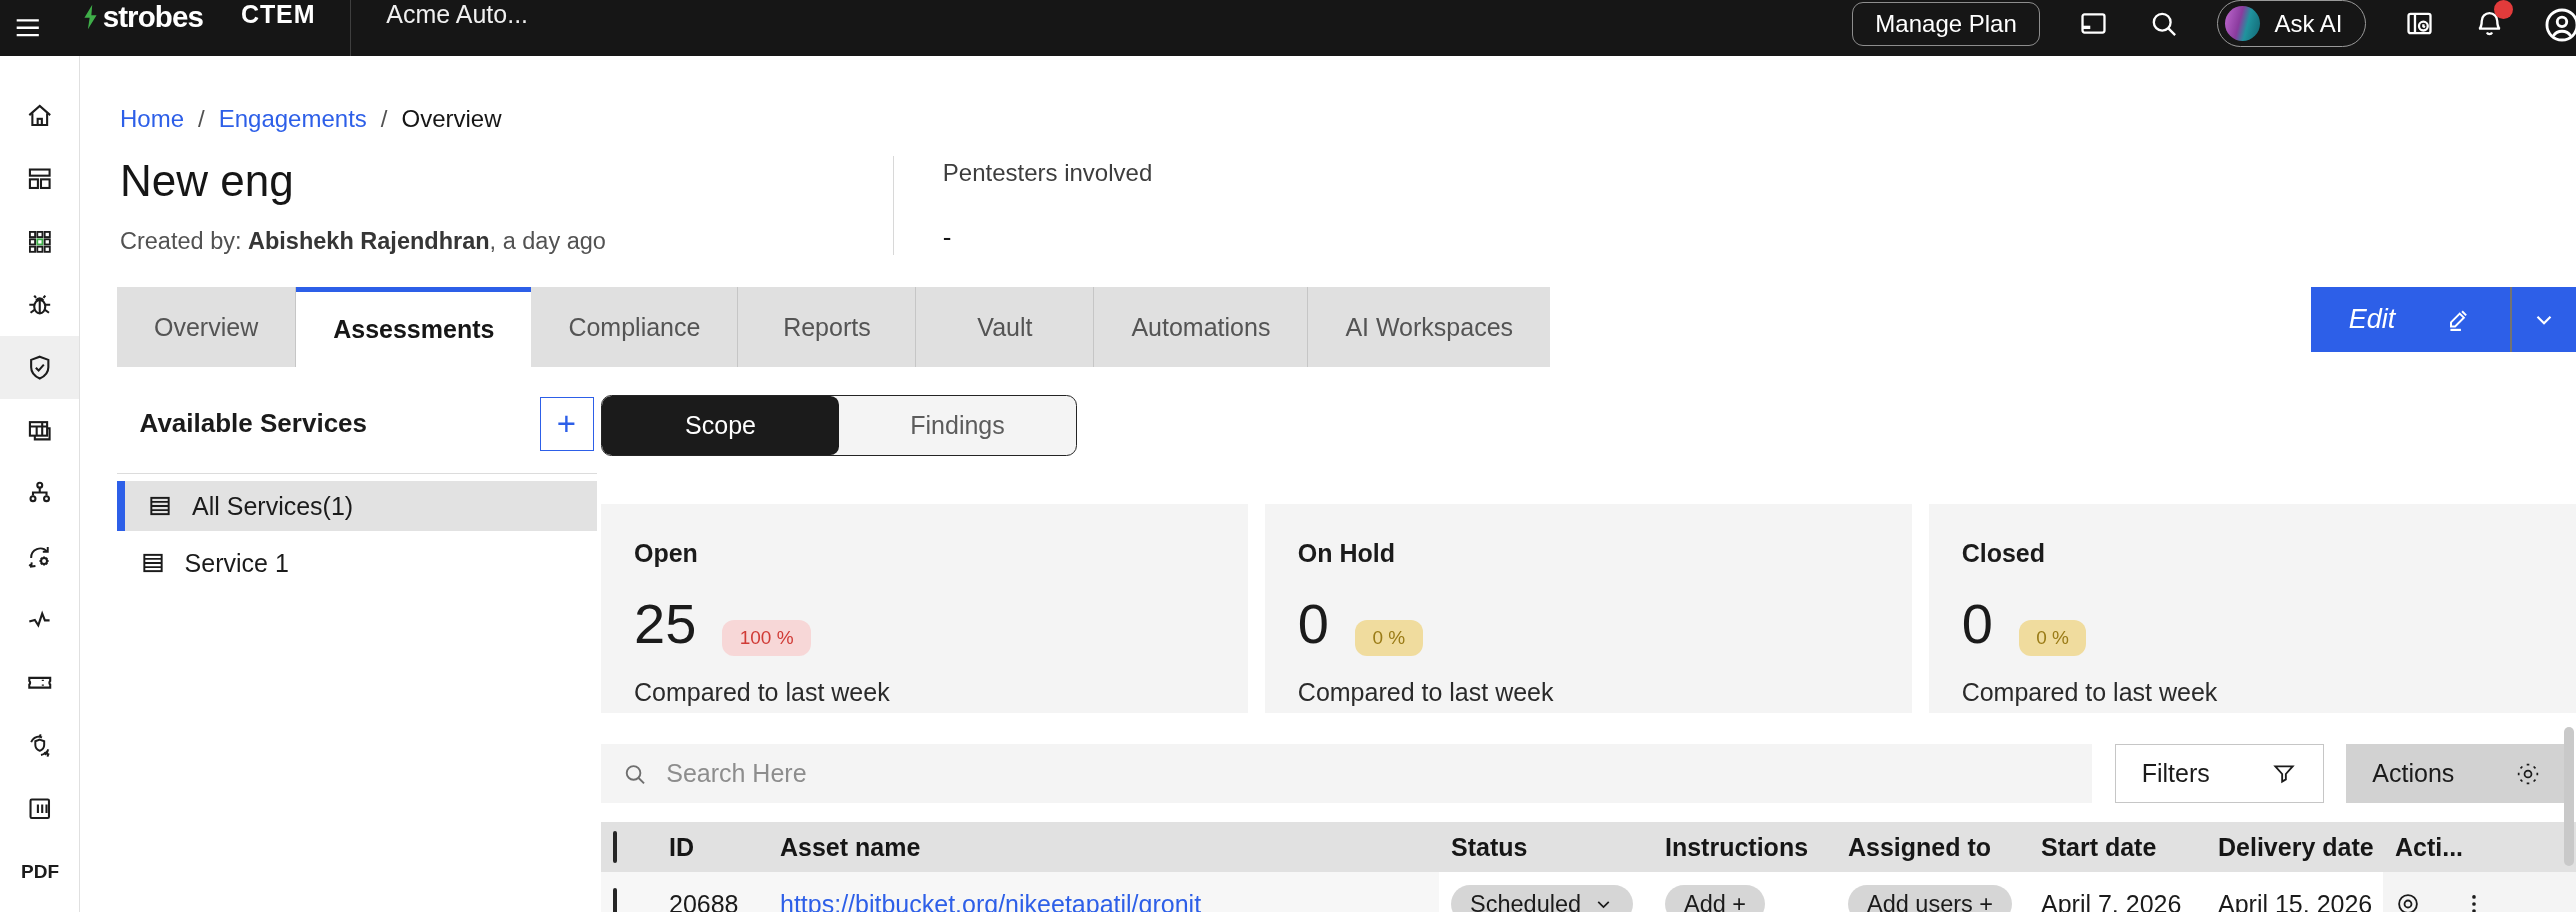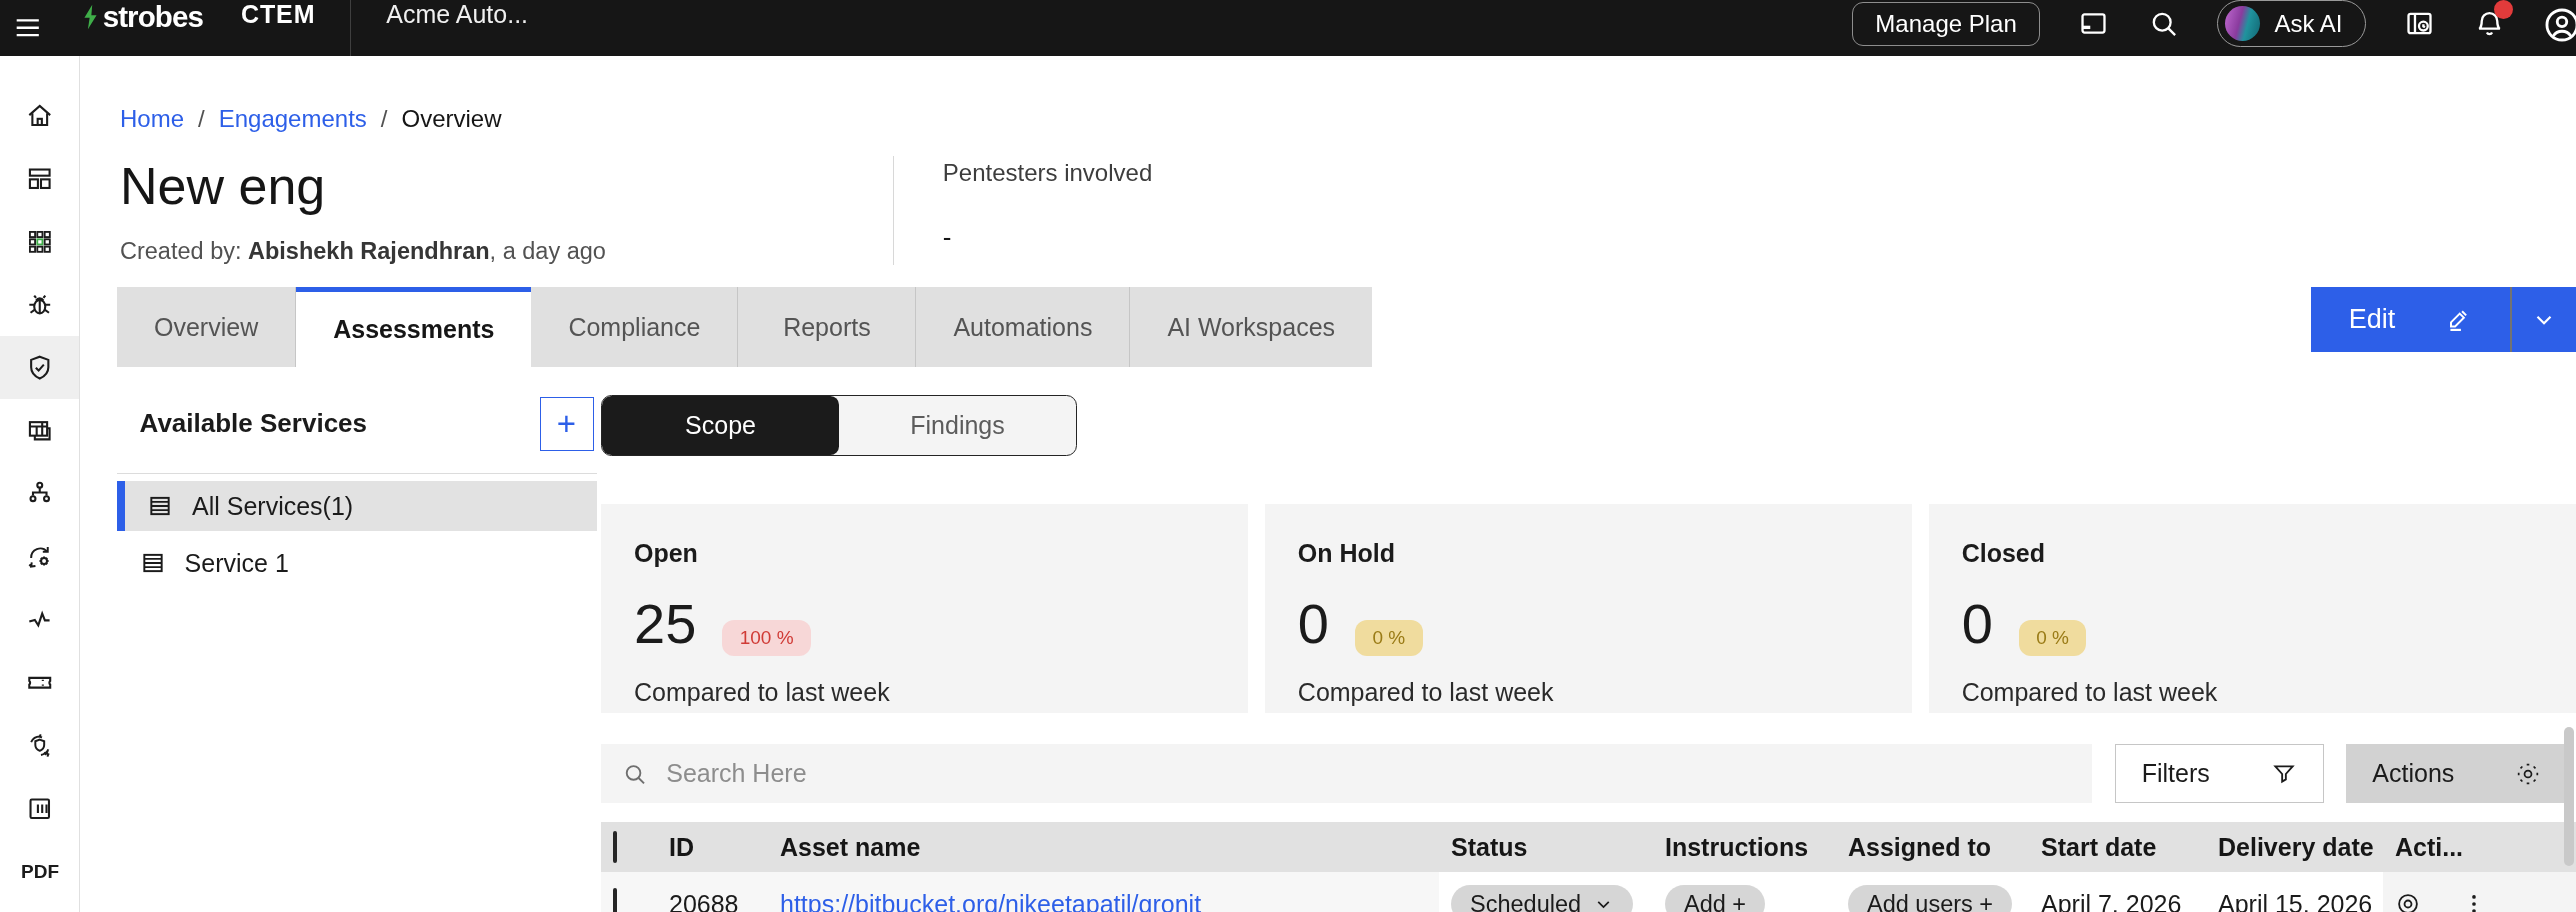--- a/index.html
+++ b/index.html
@@ -37,36 +37,36 @@
 
   
   .main { position:absolute; left:80px; top:68px; width:2496px; height:857px; background:#fff; }
 
   .breadcrumb { display:flex; align-items:center; gap:14px; font-size:24px; margin:37px 0 0 40px; }
   .crumb-link { color:#2d5fe8; cursor:pointer; }
   .crumb-sep { color:#525252; }
   .crumb-current { color:#161616; }
 
   .head-row { display:flex; margin:22.6px 0 0 40px; align-items:stretch; }
-  .page-title { font-size:52px; font-weight:400; color:#161616; }
+  .page-title { font-size:44px; font-weight:400; color:#161616; }
   .created-line { font-size:23.5px; color:#525252; margin-top:22.6px; }
   .created-line b { color:#363636; }
   .head-divider { width:0.9px; background:#d8d8d8; margin:0 0 0 287px; }
   .pentest-block { margin-left:49px; padding-top:3.5px; }
   .pentest-label { font-size:24px; color:#3d3d3d; }
   .pentest-value { font-size:26px; color:#161616; margin-top:35px; }
 
   
   .tabs-row { position:absolute; left:0; top:219px; width:2496px; height:80px; display:flex; }
   .tabs { display:flex; margin-left:37px; height:80px; }
   .tab { min-width:178px; padding:0 37px; background:#e0e0e0; color:#545454; font-size:25px;
     display:flex; align-items:center; justify-content:center; cursor:pointer; border-right:0.9px solid #c6c6c6; }
   .tab:last-child { border-right:none; }
   .tab.active { background:#fff; color:#161616; font-weight:bold; border-top:5.2px solid #2d5fe8; border-right:none; }
-  .edit-split { margin-left:auto; display:flex; height:65px; cursor:pointer; }
+  .edit-split { margin-left:auto; display:flex; height:65px; cursor:pointer;font-style:italic; }
   .edit-main { background:#2d5fe8; color:#fff; display:flex; align-items:center; gap:49px; padding:0 38px; font-size:27px; }
   .edit-sep { width:1.7px; background:rgba(0,0,0,0.55); }
   .edit-caret { background:#2d5fe8; width:64px; display:flex; align-items:center; justify-content:center; color:#fff; }
 
   
   .content { position:absolute; left:0; top:299px; width:2496px; height:558px; background:#fff; }
 
   .services-panel { position:absolute; left:37px; top:21px; width:480px; }
   .sp-head { display:flex; align-items:center; justify-content:space-between; padding:8.7px 3.5px 22.6px 22.6px; border-bottom:0.9px solid #dcdcdc; }
   .sp-title { font-size:26px; font-weight:bold; color:#1b1b1b; }
@@ -312,20 +312,21 @@
       <div class="pentest-value">-</div>
     </div>
   </div>
 
   <div class="tabs-row">
     <div class="tabs">
       <div class="tab">Overview</div>
       <div class="tab active">Assessments</div>
       <div class="tab">Compliance</div>
       <div class="tab">Reports</div>
+      <div class="tab">Vault</div>
       <div class="tab">Automations</div>
       <div class="tab">AI Workspaces</div>
     </div>
     <div class="edit-split">
       <div class="edit-main">
         <span>Edit</span>
         <svg width="28" height="28" viewBox="0 0 24 24" fill="none" stroke="#fff" stroke-width="1.7">
             <path d="M13.5 6.5 17 10 9.5 17.5H6V14z"></path>
             <path d="M15.5 4.5 19 8"></path>
             <path d="M5.5 20.5h9" stroke-width="1.9"></path>

